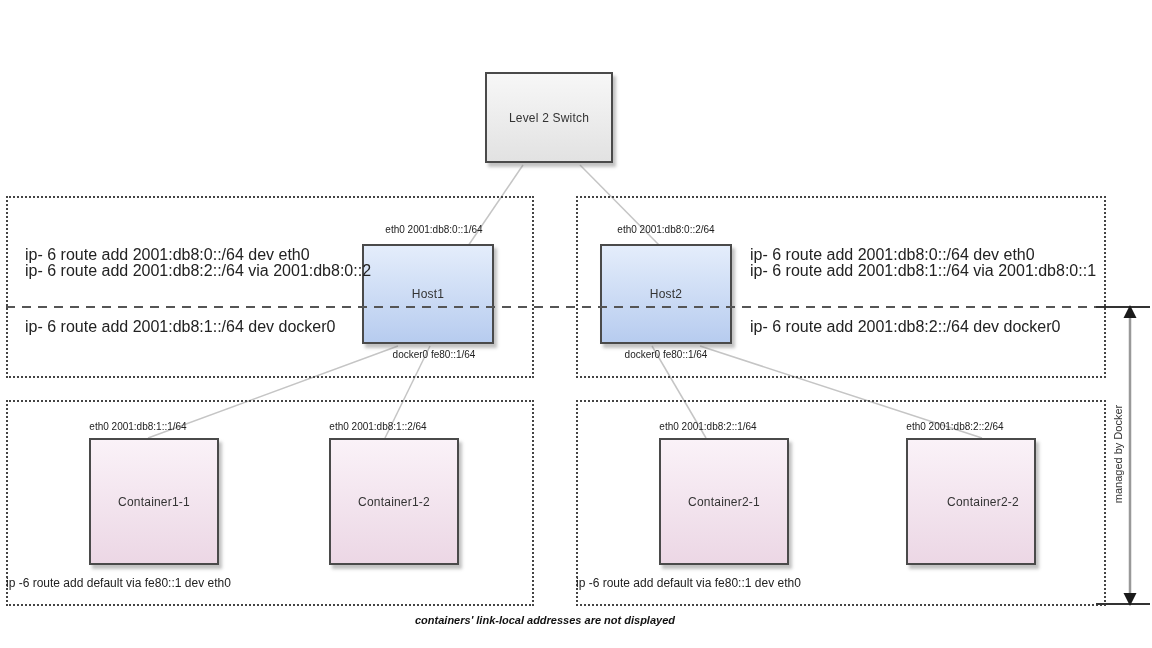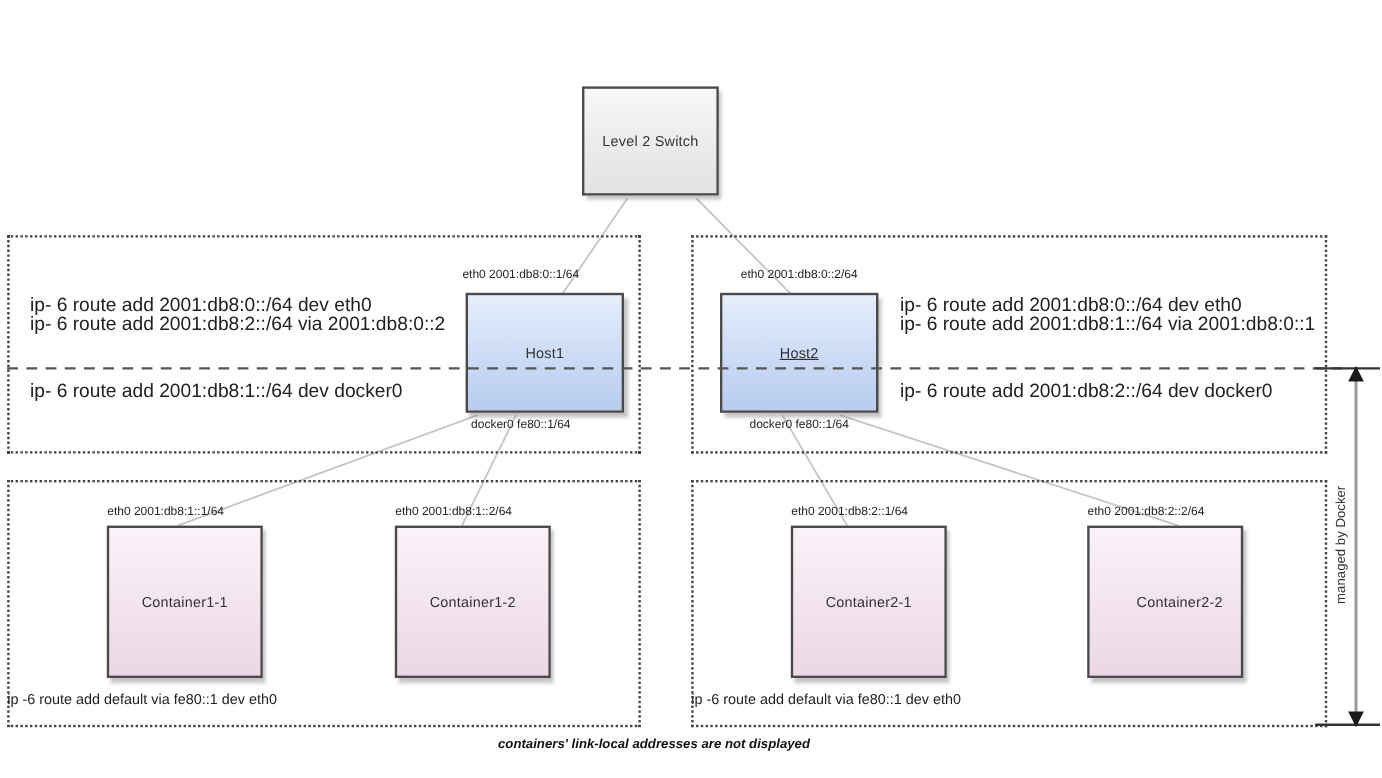--- a/index.html
+++ b/index.html
@@ -24,26 +24,26 @@
   .zone-cont2 { left:576px; top:400px; width:530px; height:206px; }
 
   .box {
     position:absolute; z-index:2;
     border:2px solid #4a4a4a;
     box-sizing:border-box;
     display:flex; align-items:center; justify-content:center;
     font-size:12px; color:#333333; letter-spacing:0.2px;
     box-shadow:3px 4px 3px rgba(120,120,120,0.45);
   }
-  .switch-box { left:485px; top:72px;  width:114px; height:91px;
+  .switch-box { left:485px; top:72px;  width:128px; height:91px;
                 background:linear-gradient(to bottom,#f7f7f7,#e2e2e2); }
   .host-box   { width:132px; height:100px; top:244px;
                 background:linear-gradient(to bottom,#e4edfb,#b7ccef); }
-  .host1-box  { left:388px; }
-  .host2-box  { left:600px;text-decoration:underline; }
+  .host1-box  { left:362px; }
+  .host2-box  { left:600px; }
   .container-box { width:130px; height:127px; top:438px;
                 background:linear-gradient(to bottom,#faf2f8,#ecd7e5);margin-left:16px; }
   .c11-box { left:73px; }
   .c12-box { left:313px; }
   .c21-box { left:643px; }
   .c22-box { left:890px;padding-left:24px; }
 
   .lbl {
     position:absolute; z-index:2;
     font-size:10px; color:#222222; white-space:nowrap;

